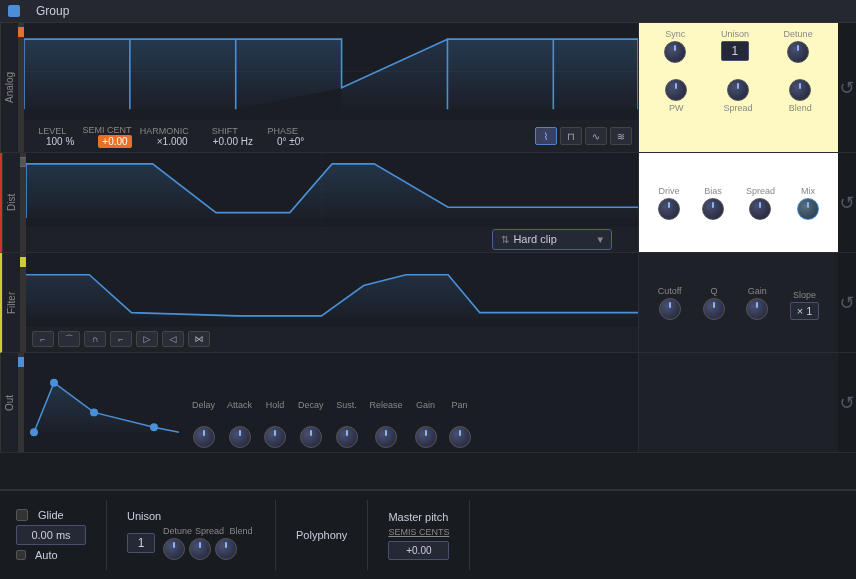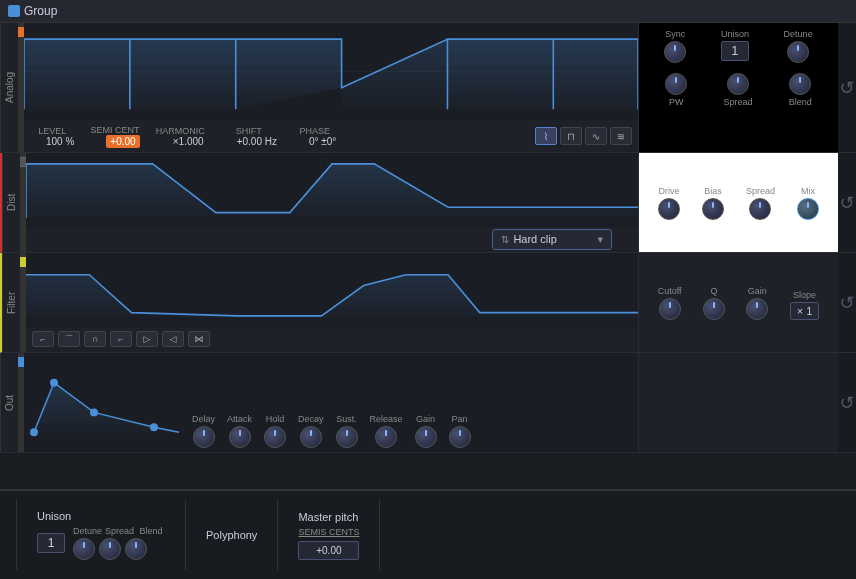--- a/index.html
+++ b/index.html
@@ -18,21 +18,21 @@
       flex-direction: column;
       height: 100%;
     }
 
     
     .group-bar {
       background: #252830;
       padding: 4px 8px;
       display: flex;
       align-items: center;
-      gap: 4px;
+      gap: 16px;
       border-bottom: 1px solid #333;
     }
     .group-checkbox {
       width: 12px; height: 12px;
       background: #4a90d9;
       border-radius: 2px;
     }
     .group-label { color: #ccd; font-size: 12px; }
 
     
@@ -104,21 +104,21 @@
       overflow: hidden;
     }
 
     
     .waveform-svg { width: 100%; height: 100%; }
 
     .analog-controls {
       display: flex;
       align-items: center;
       padding: 3px 6px;
-      gap: 16px;
+      gap: 8px;
       background: #1e2128;
       height: 32px;
     }
 
     .ctrl-group {
       display: flex;
       flex-direction: column;
       align-items: center;
     }
     .ctrl-label { font-size: 9px; color: #888; }
@@ -249,21 +249,21 @@
       display: flex;
       align-items: flex-end;
       padding: 4px 8px;
       gap: 12px;
     }
 
     .adsr-knob-group {
       display: flex;
       flex-direction: column;
       align-items: center;
-      gap: 2px;
+      gap: 16px;
     }
 
     .adsr-label { font-size: 9px; color: #888; }
 
     
     .knob {
       width: 28px; height: 28px;
       border-radius: 50%;
       background: radial-gradient(circle at 35% 35%, #4a5070, #1e2235);
       border: 1px solid #555;
@@ -455,21 +455,21 @@
             </div>
             <div class="wave-buttons">
               <div class="wave-btn active">⌇</div>
               <div class="wave-btn">⊓</div>
               <div class="wave-btn">∿</div>
               <div class="wave-btn">≋</div>
             </div>
           </div>
         </div>
 
-        <div style="width:200px; background:#000000; border-left:1px solid #2a2d35; display:flex; flex-direction:column; padding:6px 8px; gap:10px;">
+        <div style="width:200px; background:#fef9c3; border-left:1px solid #2a2d35; display:flex; flex-direction:column; padding:6px 8px; gap:16px;">
           <div style="display:flex; justify-content:space-around; align-items:flex-start;">
             <div class="right-knob-group">
               <span class="right-knob-label">Sync</span>
               <div class="knob small"></div>
             </div>
             <div class="right-knob-group">
               <span class="right-knob-label">Unison</span>
               <div class="unison-value-box">1</div>
             </div>
             <div class="right-knob-group">
@@ -668,20 +668,33 @@
         <div style="width:18px; background:#181b20; display:flex; align-items:center; justify-content:center; cursor:pointer;">
           <span style="color:#556; font-size:18px;">↺</span>
         </div>
       </div>
 
     </div>
   </div>
 
   <div class="bottom-bar">
 
+    <div class="bottom-col">
+      <div class="bottom-row">
+        <div class="glide-checkbox"></div>
+        <span>Glide</span>
+      </div>
+      <div class="bottom-row">
+        <div class="bottom-input">0.00 ms</div>
+      </div>
+      <div class="bottom-row">
+        <div class="auto-checkbox"></div>
+        <span>Auto</span>
+      </div>
+    </div>
 
     <div class="divider-v"></div>
 
     <div class="bottom-col">
       <span>Unison</span>
       <div style="display:flex; align-items:center; gap:8px;">
         <div class="unison-value-box">1</div>
         <div class="bottom-col" style="gap:2px;">
           <div style="display:flex; gap:4px;">
             <span style="font-size:9px;color:#888;width:28px;text-align:center;">Detune</span>

